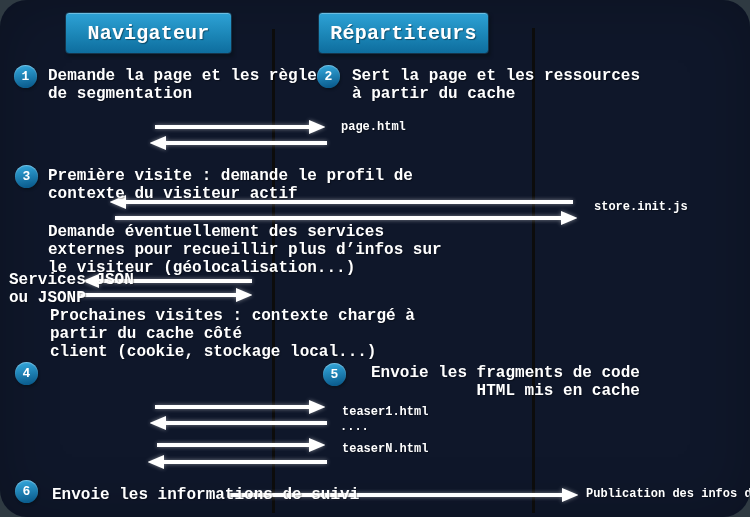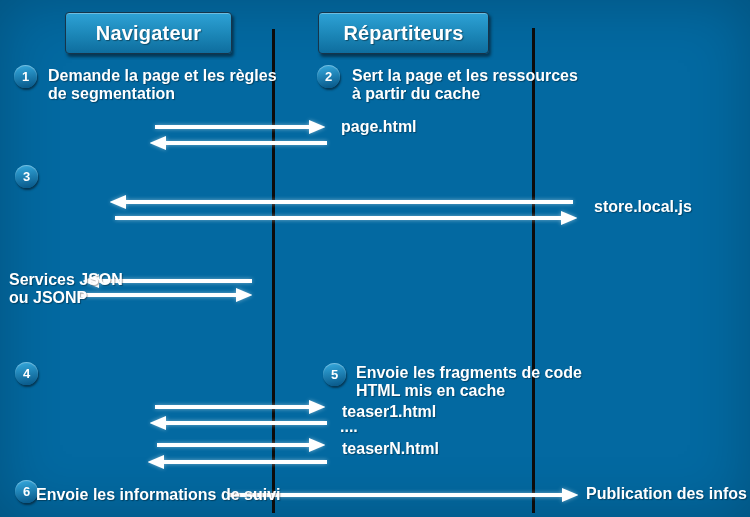--- a/index.html
+++ b/index.html
@@ -1,21 +1,22 @@
 <!DOCTYPE html>
 <html><head>
 <meta charset="utf-8">
 <style>
   html,body{margin:0;padding:0;background:#2f3a42;}
   .canvas{
     position:relative;width:750px;height:517px;overflow:hidden;
-    background:#0369a1;
+    background:#0f172a;
     box-shadow:inset 0 0 60px rgba(0,0,0,0.22);
-    font-family:Liberation Sans, sans-serif;
+    font-family:Liberation Mono, monospace;
     color:#ffffff;
+    border-radius:27px;
   }
   .lifeline{position:absolute;width:3px;background:#0c0c0c;z-index:1;}
   .arrows{position:absolute;left:0;top:0;z-index:2;pointer-events:none;
     filter:drop-shadow(0 0 2px rgba(255,255,255,0.45));}
   .actor{
     position:absolute;z-index:3;
     display:flex;align-items:center;justify-content:center;
     background:linear-gradient(180deg,#2ea2d6 0%,#1b86b7 55%,#0e6d9e 100%);
     border:1px solid #16344a;border-radius:4px;
     box-shadow:2px 3px 3px rgba(8,16,24,0.55), inset 0 1px 0 rgba(255,255,255,0.3);
@@ -28,21 +29,21 @@
     box-shadow:1px 2px 2px rgba(8,16,24,0.55), inset 0 1px 1px rgba(255,255,255,0.35);
     text-align:center;line-height:23px;font-size:13px;font-weight:bold;
   }
   .txt{
     position:absolute;z-index:3;white-space:pre;
     font-size:16px;font-weight:bold;line-height:18px;
     text-shadow:1px 1px 1px rgba(0,0,0,0.35);
   }
   .lbl{
     position:absolute;z-index:3;white-space:pre;
-    font-size:16px;font-weight:bold;line-height:14px;
+    font-size:12px;font-weight:bold;line-height:14px;
     text-shadow:1px 1px 1px rgba(0,0,0,0.35);
   }
 </style>
 </head>
 <body>
 
 <div class="canvas">
 
   <div class="lifeline" style="left:272px;top:29px;height:484px;"></div>
   <div class="lifeline" style="left:532px;top:28px;height:485px;"></div>
@@ -75,32 +76,40 @@
   <div class="txt" style="left:48px;top:67px;">Demande la page et les règles
 de segmentation</div>
 
   <div class="badge" style="left:317px;top:65px;">2</div>
   <div class="txt" style="left:352px;top:67px;">Sert la page et les ressources
 à partir du cache</div>
 
   <div class="lbl" style="left:341px;top:120px;">page.html</div>
 
   <div class="badge" style="left:15px;top:165px;">3</div>
-  <div class="lbl" style="left:594px;top:200px;">store.local.js</div>
+  <div class="txt" style="left:48px;top:167px;">Première visite : demande le profil de
+contexte du visiteur actif</div>
+  <div class="lbl" style="left:594px;top:200px;">store.init.js</div>
 
+  <div class="txt" style="left:48px;top:223px;">Demande éventuellement des services
+externes pour recueillir plus d’infos sur
+le visiteur (géolocalisation...)</div>
   <div class="txt" style="left:9px;top:271px;">Services JSON
 ou JSONP</div>
+  <div class="txt" style="left:50px;top:307px;">Prochaines visites : contexte chargé à
+partir du cache côté
+client (cookie, stockage local...)</div>
 
   <div class="badge" style="left:15px;top:362px;">4</div>
 
   <div class="badge" style="left:323px;top:363px;">5</div>
-  <div class="txt" style="left:356px;top:364px;">Envoie les fragments de code
+  <div class="txt" style="left:371px;top:364px;text-align:right;">Envoie les fragments de code
 HTML mis en cache</div>
 
   <div class="lbl" style="left:342px;top:405px;">teaser1.html</div>
   <div class="lbl" style="left:340px;top:420px;">....</div>
   <div class="lbl" style="left:342px;top:442px;">teaserN.html</div>
 
   <div class="badge" style="left:15px;top:480px;">6</div>
-  <div class="txt" style="left:36px;top:486px;">Envoie les informations de suivi</div>
+  <div class="txt" style="left:52px;top:486px;">Envoie les informations de suivi</div>
   <div class="lbl" style="left:586px;top:487px;">Publication des infos de suivi</div>
 
 </div>
 
 </body></html>

